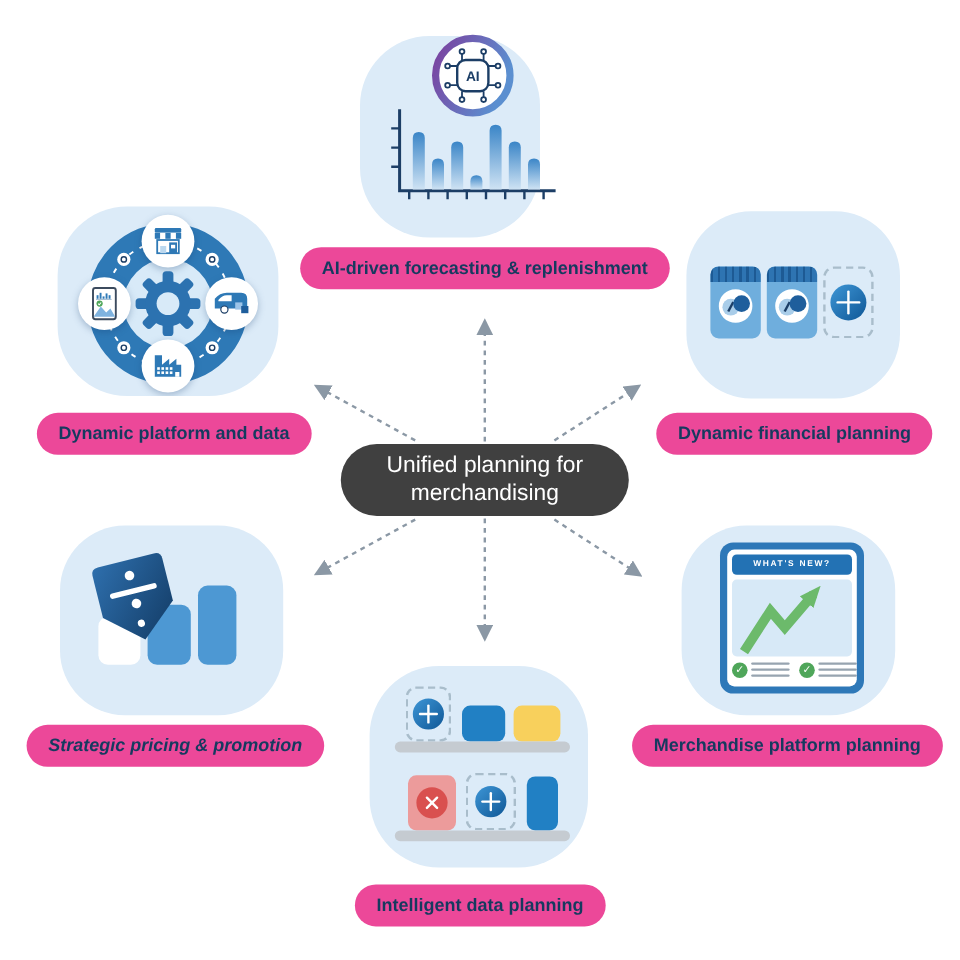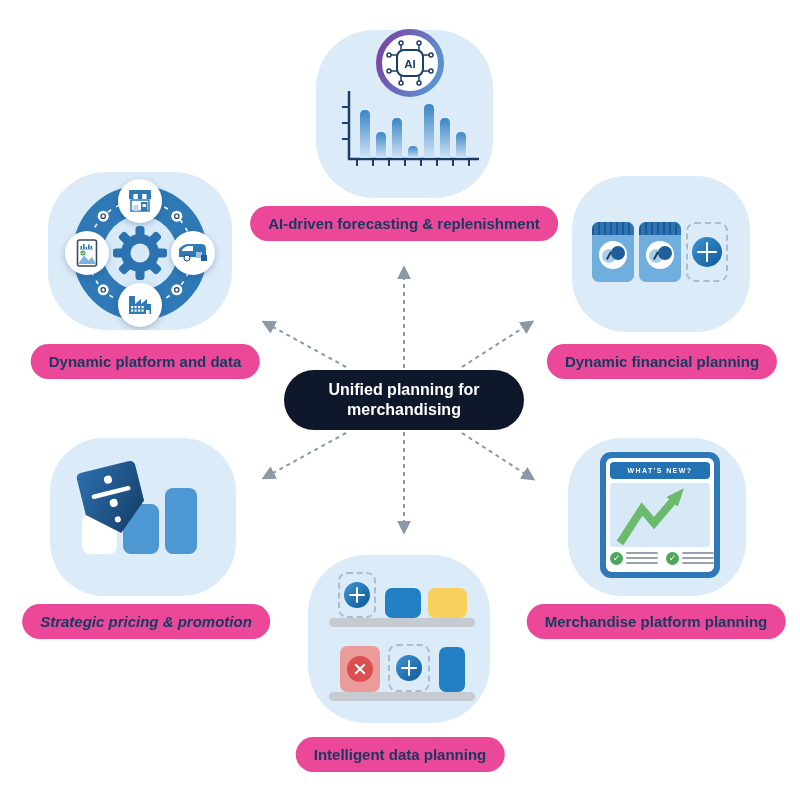--- a/index.html
+++ b/index.html
@@ -10,23 +10,23 @@
   .card{
     position:absolute;background:#DCEBF8;border-radius:58px;
   }
   .label-pill{
     position:absolute;background:#ec4899;border-radius:18px;
     padding:9px 18px;font-size:15px;font-weight:bold;color:#163A5F;
     white-space:nowrap;transform:translateX(-50%);
   }
   .center-pill{
     position:absolute;left:284px;top:370px;width:240px;height:60px;
-    background:#0f172a;border-radius:30px;display:flex;align-items:center;
-    justify-content:center;text-align:center;color:#fff;font-weight:bold;
-    font-size:16px;line-height:1.25;padding:0 18px;box-sizing:border-box;
+    background:#404040;border-radius:30px;display:flex;align-items:center;
+    justify-content:center;text-align:center;color:#fff;font-weight:normal;
+    font-size:19px;line-height:1.25;padding:0 18px;box-sizing:border-box;
   }
   svg{display:block;}
   .abs{position:absolute;}
   
   .bottle{position:absolute;width:42px;height:60px;background:#6FAEDD;border-radius:7px;}
   .bottle .cap{position:absolute;top:0;left:0;right:0;height:13px;background:#2E74B2;
     border-radius:7px 7px 0 0;
     background-image:repeating-linear-gradient(90deg,#1D5A94 0 2px,transparent 2px 6px);}
   .bottle .bubble{position:absolute;left:7px;top:19px;width:28px;height:28px;background:#fff;border-radius:50%;}
   .pill-light{position:absolute;left:3px;top:8px;width:14px;height:14px;border-radius:50%;background:#A9CDE9;}
@@ -74,21 +74,21 @@
     <path d="M462,367 L532,322" marker-end="url(#arr)"></path>
     <path d="M346,433 L264,478" marker-end="url(#arr)"></path>
     <path d="M462,433 L533,479" marker-end="url(#arr)"></path>
   </g>
 </svg>
 
 <div class="center-pill">
   <span>Unified planning for merchandising</span>
 </div>
 
-<div class="card" style="left:316px;top:30px;width:177px;height:168px;">
+<div class="card" style="left:300px;top:30px;width:150px;height:168px;">
 
   <svg class="abs" style="left:17px;top:55px;" width="152" height="88" viewBox="0 0 152 88">
     <defs>
       <linearGradient id="barGrad" x1="0" y1="0" x2="0" y2="1">
         <stop offset="0" stop-color="#3A85C7"></stop>
           <stop offset="1" stop-color="#CFE3F4"></stop>
       </linearGradient>
     </defs>
     <path d="M16,6 L16,74 L146,74" stroke="#1C3E66" stroke-width="2.5" fill="none"></path>
     <g stroke="#1C3E66" stroke-width="2">

